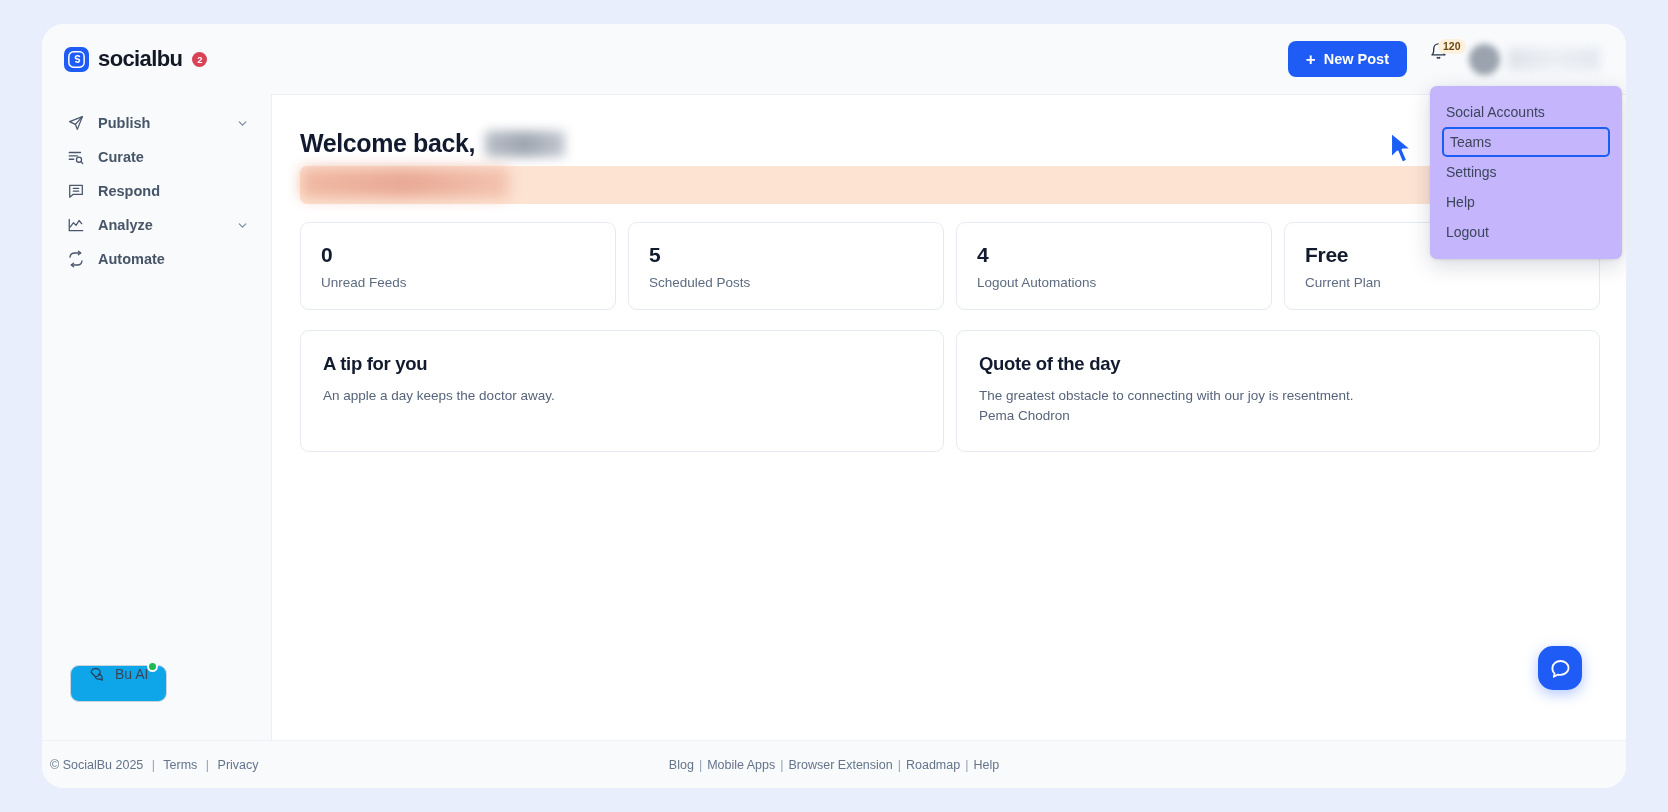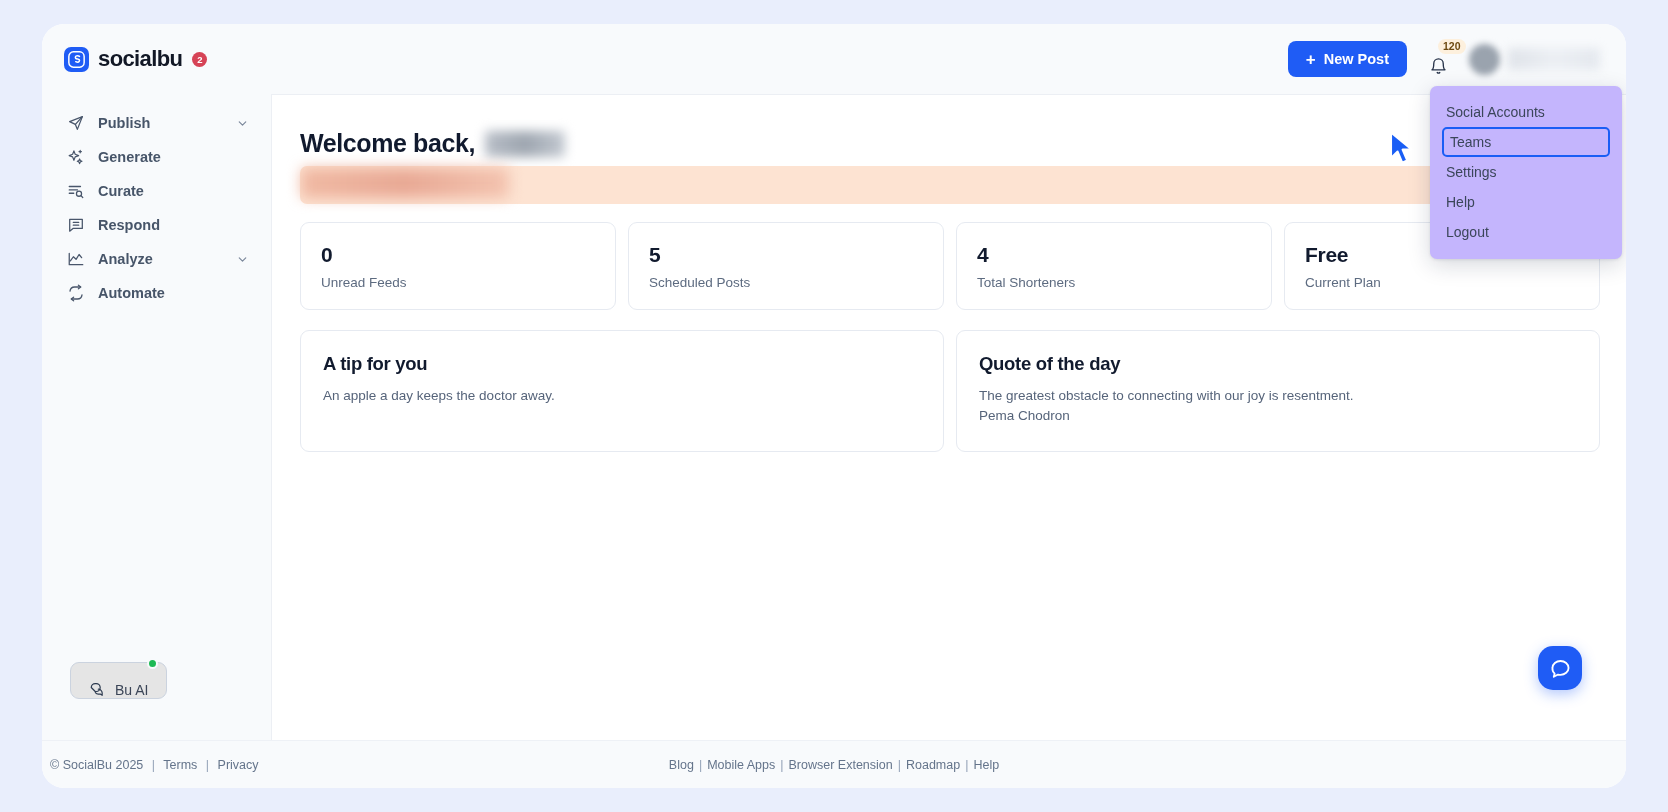--- a/index.html
+++ b/index.html
@@ -71,23 +71,23 @@
     display: flex; align-items: center; justify-content: center;
   }
   .nav-ico svg { display:block; }
   .nav-label { flex: 1; }
   .chev { width: 13px; height: 13px; color: #7b879b; flex-shrink:0; }
   .chev svg { display:block; }
 
   .bu-wrap { margin-top: auto; padding: 0 0 38px 28px; }
   .bu-btn {
     position: relative;
-    display: inline-flex; align-items: flex-end; gap: 9px;
+    display: inline-flex; align-items: flex-start; gap: 9px;
     height: 37px; padding: 0 18px;
-    background: #e5e5e5; border: 1px solid #cbd3df;
+    background: #0ea5e9; border: 1px solid #cbd3df;
     border-radius: 9px;
     font-size: 14px; color: #3b4557;
     cursor: pointer;
   }
   .bu-dot {
     position: absolute; top: -5px; right: 8px;
     width: 11px; height: 11px; border-radius: 50%;
     background: #1db954; border: 2px solid #f8fafc;
   }
   .bu-ico { width: 17px; height: 17px; color: #2c3a4f; }
@@ -104,21 +104,21 @@
   .new-post {
     display: flex; align-items: center; gap: 8px;
     height: 36px; padding: 0 18px;
     background: #1f5cf5; color: #fff;
     border: none; border-radius: 8px;
     font-size: 14.5px; font-weight: 700;
     font-family: inherit; cursor: pointer;
   }
   .np-plus { font-size: 17px; font-weight: 700; line-height: 1; }
   .bell-wrap { position: relative; width: 34px; height: 34px;
-    display:flex; align-items:flex-end; justify-content:center; cursor:pointer; }
+    display:flex; align-items:flex-start; justify-content:center; cursor:pointer; }
   .bell-ico { width: 19px; height: 19px; color: #273349; }
   .bell-ico svg { display:block; }
   .bell-badge {
     position: absolute; top: -3px; left: 17px;
     background: #fdf0dd; color: #6d4a12;
     font-size: 10.5px; font-weight: 600;
     padding: 1px 5px 2px; border-radius: 9px;
     line-height: 1.15;
   }
   .avatar-group { display:flex; align-items:center; gap:8px; cursor:pointer; }
@@ -281,30 +281,20 @@
               </svg>
             </span>
             <span class="nav-label">Publish</span>
             <span class="chev">
               <svg width="13" height="13" viewBox="0 0 24 24" fill="none" stroke="currentColor" stroke-width="2.2" stroke-linecap="round" stroke-linejoin="round">
                   <path d="M6 9l6 6 6-6"></path>
                 </svg>
             </span>
           </div>
 
-          <div class="nav-item">
-            <span class="nav-ico">
-              <svg width="18" height="18" viewBox="0 0 24 24" fill="none" stroke="currentColor" stroke-width="1.6" stroke-linecap="round" stroke-linejoin="round">
-                <path d="M9.2 3.8l1.7 4.6 4.6 1.7-4.6 1.7-1.7 4.6-1.7-4.6L2.9 10.1l4.6-1.7z"></path>
-                <path d="M17.6 3.2v3.2M16 4.8h3.2"></path>
-                <path d="M16.8 14.6l.9 2.2 2.2.9-2.2.9-.9 2.2-.9-2.2-2.2-.9 2.2-.9z"></path>
-              </svg>
-            </span>
-            <span class="nav-label">Generate</span>
-          </div>
 
           <div class="nav-item">
             <span class="nav-ico">
               <svg width="18" height="18" viewBox="0 0 24 24" fill="none" stroke="currentColor" stroke-width="1.7" stroke-linecap="round">
                 <path d="M3 6h15M3 10.5h11M3 15h6"></path>
                 <circle cx="16" cy="15.6" r="3.4"></circle>
                   <path d="M18.6 18.2 21 20.6"></path>
               </svg>
             </span>
             <span class="nav-label">Curate</span>
@@ -401,21 +391,21 @@
             <div class="stat-card">
               <div class="stat-value">0</div>
               <div class="stat-label">Unread Feeds</div>
             </div>
             <div class="stat-card">
               <div class="stat-value">5</div>
               <div class="stat-label">Scheduled Posts</div>
             </div>
             <div class="stat-card">
               <div class="stat-value">4</div>
-              <div class="stat-label">Total Shorteners</div>
+              <div class="stat-label">Logout Automations</div>
             </div>
             <div class="stat-card">
               <div class="stat-value">Free</div>
               <div class="stat-label">Current Plan</div>
             </div>
           </section>
 
           <section class="panels">
             <div class="panel">
               <div class="panel-title">A tip for you</div>

